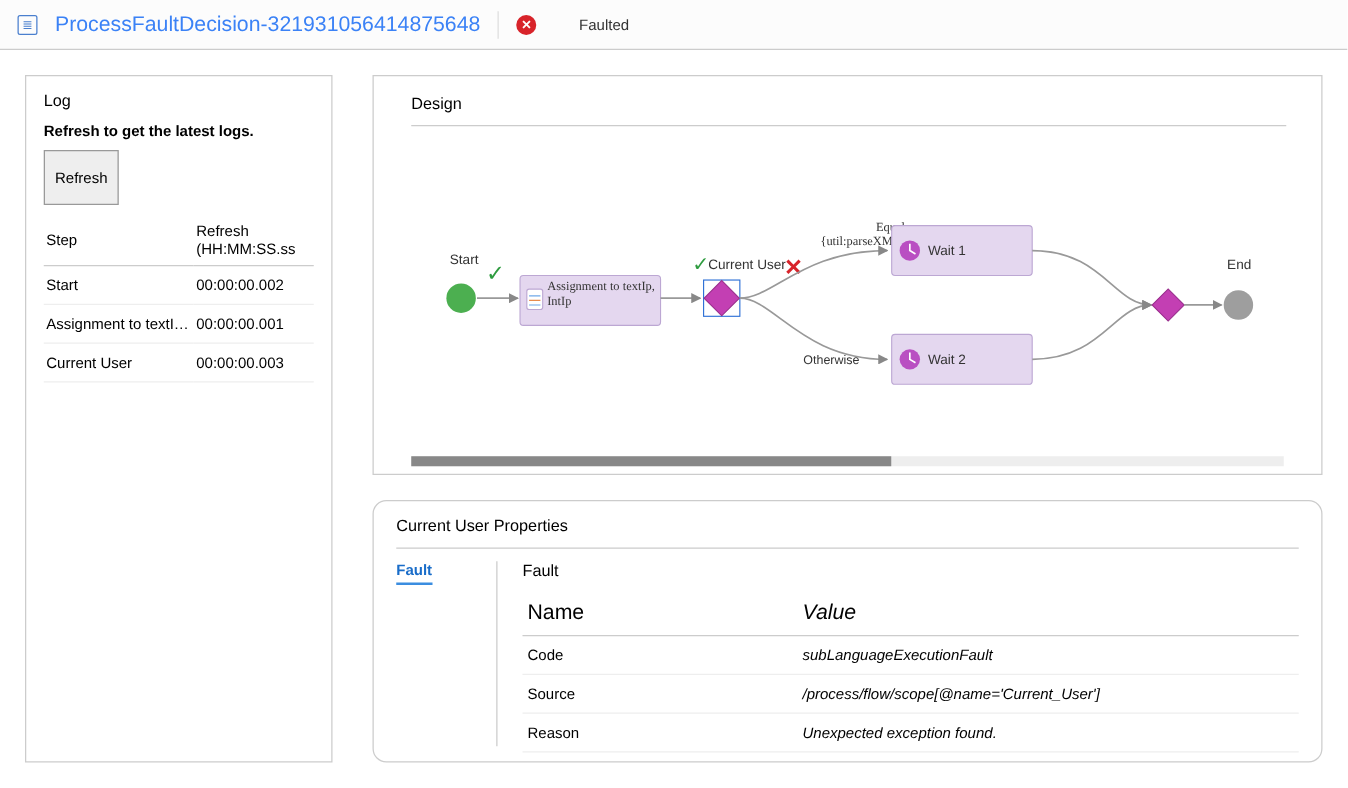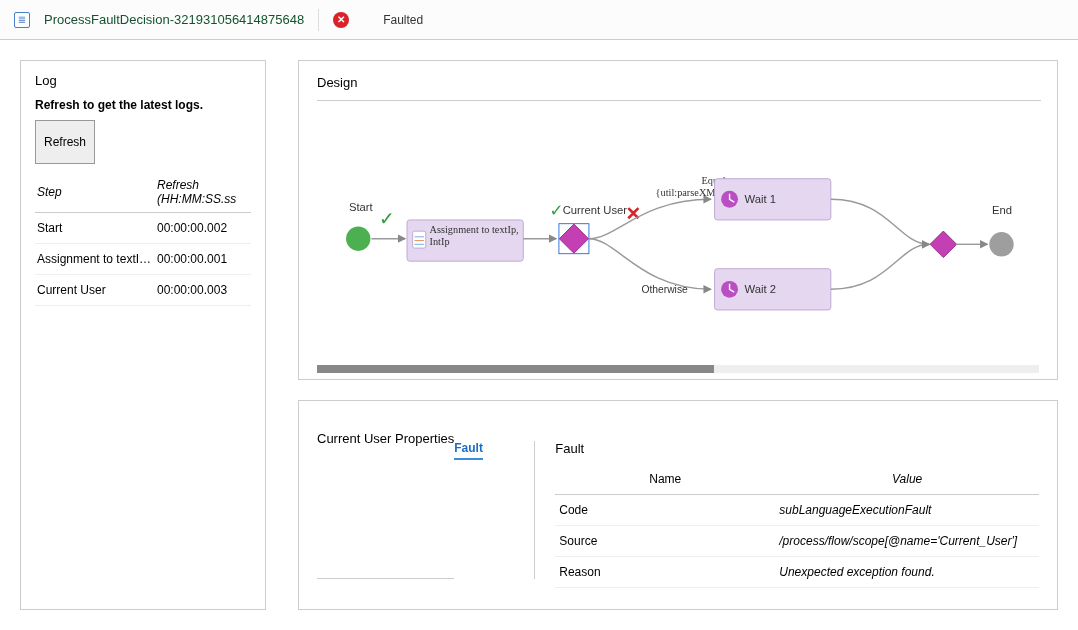--- a/index.html
+++ b/index.html
@@ -26,21 +26,21 @@
     background: #fcfcfc;
   }
   .doc-icon {
     width: 16px; height: 16px;
     display: inline-flex; align-items:center; justify-content:center;
     border: 1px solid #4a7fce;
     color:#4a7fce;
     font-size:10px;
     border-radius:2px;
   }
-  .header-title { font-size: 13px; color:#14532d;text-align:center; }
+  .header-title { font-size: 17px; color:#3b82f6;text-align:center; }
   .vsep { width:1px; height:22px; background:#ddd; }
   .status-icon {
     width:16px;height:16px;border-radius:50%;
     background:#d8232a;color:#fff;
     display:inline-flex;align-items:center;justify-content:center;
     font-size:10px; font-weight:bold;
   }
   .status-text { font-size:12px; color:#333;margin-left:20px; }
   
   .body {
@@ -62,48 +62,48 @@
   .log-title { font-size:13px; margin-bottom:10px; }
   .log-msg { font-weight:bold; font-size:12px; margin-bottom:8px; }
   .refresh-btn {
     font: inherit;
     padding:14px 8px;
     background:#eee;
     border:1px solid #999;
     cursor:pointer;
   }
   .log-table { width:100%; border-collapse:collapse; margin-top:10px; font-size:12px;}
-  .log-table th { text-align:left; font-weight:normal; padding:4px 2px 6px; border-bottom:1px solid #ccc;font-style:italic;}
+  .log-table th { text-align:left; font-weight:normal; padding:4px 2px 6px; border-bottom:1px solid #ccc;}
   .log-table td { padding:8px 2px; border-bottom:1px solid #eee; white-space:nowrap; overflow:hidden; text-overflow:ellipsis; max-width:120px;}
   
   .right-col { flex:1; display:flex; flex-direction:column; gap:20px; min-height:0;}
-  .design-panel { flex:0 0 320px; position:relative; padding:14px 18px 6px; display:flex; flex-direction:column;justify-content:space-between;}
+  .design-panel { flex:0 0 320px; position:relative; padding:14px 30px 6px; display:flex; flex-direction:column;justify-content:space-between;}
   .section-title { font-size:13px; padding-bottom:10px; border-bottom:1px solid #ccc; margin-right:-2px;}
   .section-title-nb { font-size:13px; padding-bottom:10px; border-bottom:1px solid #ccc;}
   .canvas-wrap { flex:1; position:relative; overflow:hidden; margin-top:6px;}
   svg.canvas { width:100%; height:100%; }
   .hscroll {
     height:8px; background:#eee; border-radius:0;
     position:relative; margin-top:4px;
   }
   .hscroll-thumb {
     position:absolute; left:0; top:0; bottom:0; width:55%;
     background:#888;
   }
   
-  .props-panel { flex:1; padding:30px 18px; display:flex; flex-direction:row; min-height:0;}
+  .props-panel { flex:1; padding:12px 18px; display:flex; flex-direction:column; min-height:0;border-radius:11px;}
   .props-body { display:flex; gap:20px; margin-top:10px; flex:1; min-height:0;}
   .props-tabs { width:60px; }
   .tab-link { color:#1a6dc9; font-size:12px; cursor:pointer; padding-bottom:3px; border-bottom:2px solid #3b8de0; display:inline-block; font-weight:bold;}
   .props-content { flex:1; border-left:1px solid #ccc; padding-left:20px; }
   .fault-title { font-size:13px; margin-bottom:8px; }
   .fault-head-row, .fault-row {
     display:flex; border-bottom:1px solid #ccc;
   }
-  .fault-head-row { font-size:12px;text-align:center; }
+  .fault-head-row { font-size:17px; }
   .fault-row { border-bottom:1px solid #eee; }
   .fault-c1 { width:220px; padding:8px 4px;}
   .fault-c2 { flex:1; padding:8px 4px;font-style:italic;}
   
 </style>
 </head>
 <body>
 
 <div class="header">
   <span class="doc-icon">≣</span>

